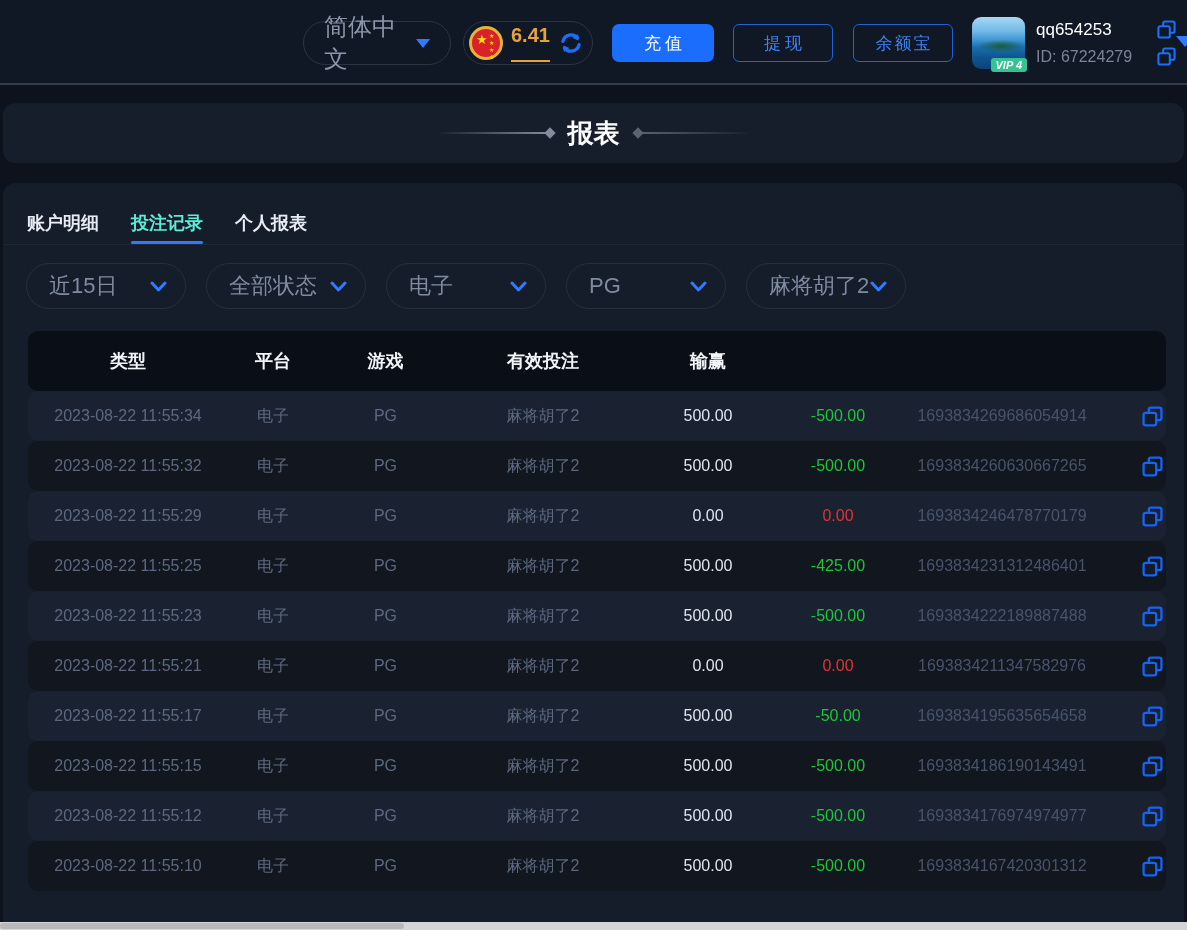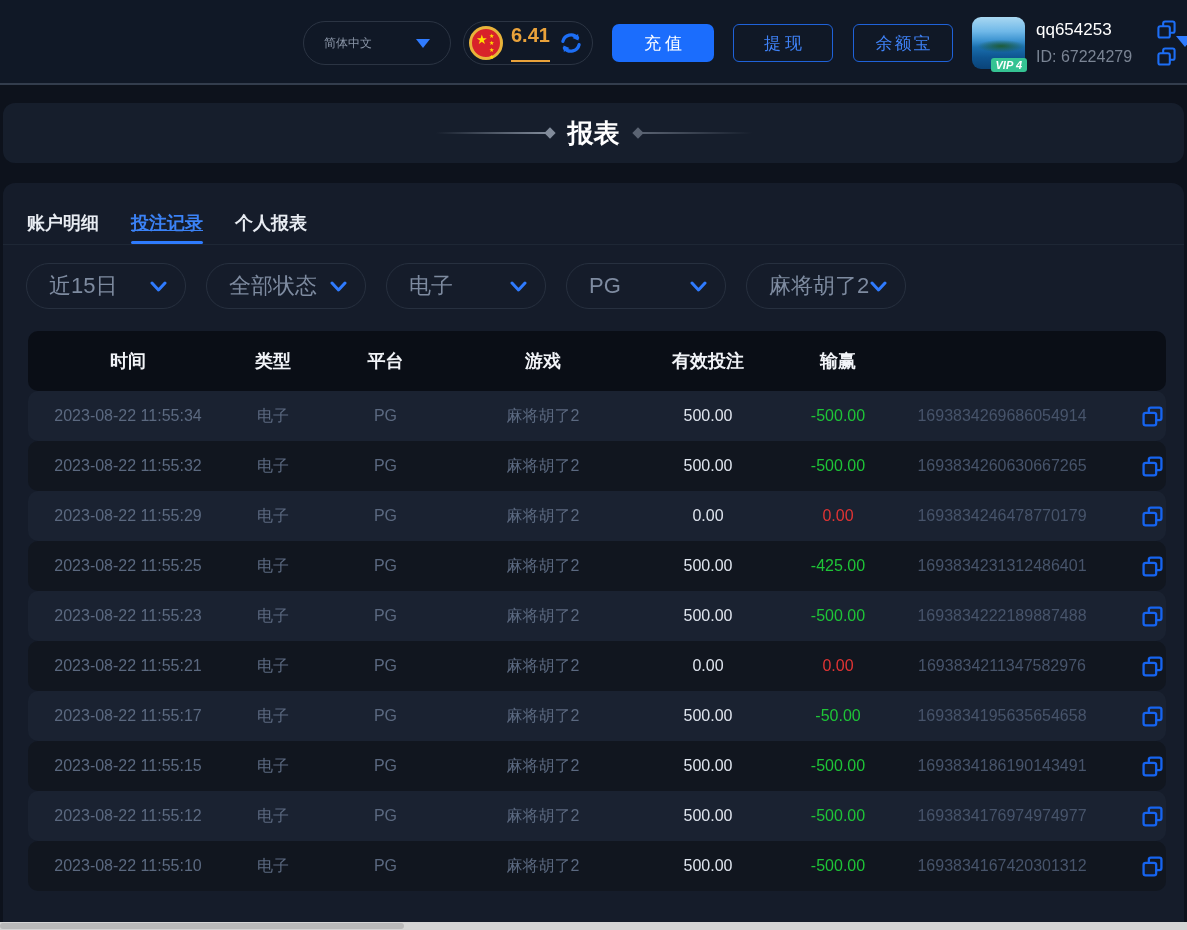--- a/index.html
+++ b/index.html
@@ -13,21 +13,21 @@
   .topbar {
     height:85px; background:#101826; border-bottom:2px solid #333d4d;
     display:flex; align-items:center; position:relative;
   }
   .lang-pill {
     position:absolute; left:303px; top:21px; width:148px; height:44px;
     border:1px solid #2b3443; border-radius:22px;
     display:flex; align-items:center; justify-content:space-between;
     padding:0 20px; cursor:pointer;
   }
-  .lang-pill .label { color:#8b96a8; font-size:12px; }
+  .lang-pill .label { color:#8b96a8; font-size:24px; }
   .caret-down {
     width:0; height:0; border-left:7px solid transparent; border-right:7px solid transparent;
     border-top:9px solid #2f7bff;
   }
   .rate-pill {
     position:absolute; left:463px; top:21px; width:130px; height:44px;
     border:1px solid #2b3443; border-radius:22px;
     display:flex; align-items:center; gap:8px; padding:0 8px 0 5px;
   }
   .flag {
@@ -91,21 +91,21 @@
   
   .main-panel {
     position:absolute; left:3px; right:3px; top:183px; bottom:0;
     background:#151c2a; border-radius:12px 12px 0 0;
   }
   .tabs {
     display:flex; gap:32px; padding:28px 4px 0 24px; position:relative;
     border-bottom:1px solid #1e2735; height:62px;
   }
   .tab { font-size:18px; font-weight:bold; color:#e8ecf2; cursor:pointer; padding-bottom:16px; position:relative; }
-  .tab.active { color:#3b82f6;text-decoration:underline; }
+  .tab.active { color:#5eead4; }
   .tab.active::after {
     content:""; position:absolute; left:0; right:0; bottom:0; height:3px;
     background:#2e7bfe; border-radius:2px;
   }
 
   .filters { display:flex; gap:20px; padding:18px 0 0 23px; }
   .filter-pill {
     width:160px; height:46px; border:1px solid #27303f; border-radius:23px;
     display:flex; align-items:center; justify-content:space-between;
     padding:0 18px 0 22px; cursor:pointer;
@@ -240,21 +240,20 @@
     <div class="filter-pill">
       <span class="label">麻将胡了2</span>
       <svg class="chevron" viewBox="0 0 17 11">
           <polyline points="2,2 8.5,9 15,2" fill="none" stroke="#2f7bff" stroke-width="3" stroke-linecap="round" stroke-linejoin="round"></polyline>
         </svg>
     </div>
   </div>
 
   <div class="table">
     <div class="thead">
-      <div class="th">时间</div>
       <div class="th">类型</div>
       <div class="th">平台</div>
       <div class="th">游戏</div>
       <div class="th">有效投注</div>
       <div class="th">输赢</div>
       <div class="th"></div>
     </div>
     <div>
   <div class="trow row-a">
     <div class="td">2023-08-22 11:55:34</div>

